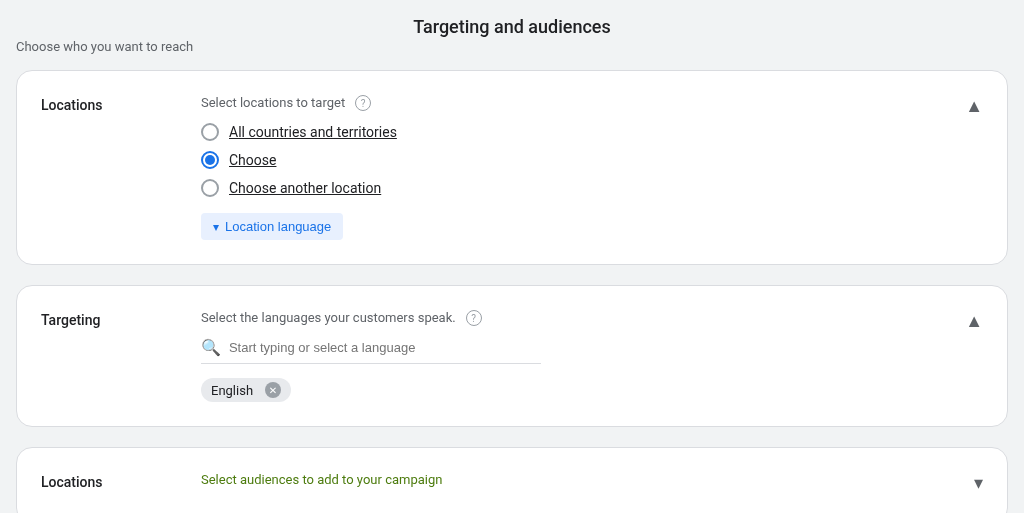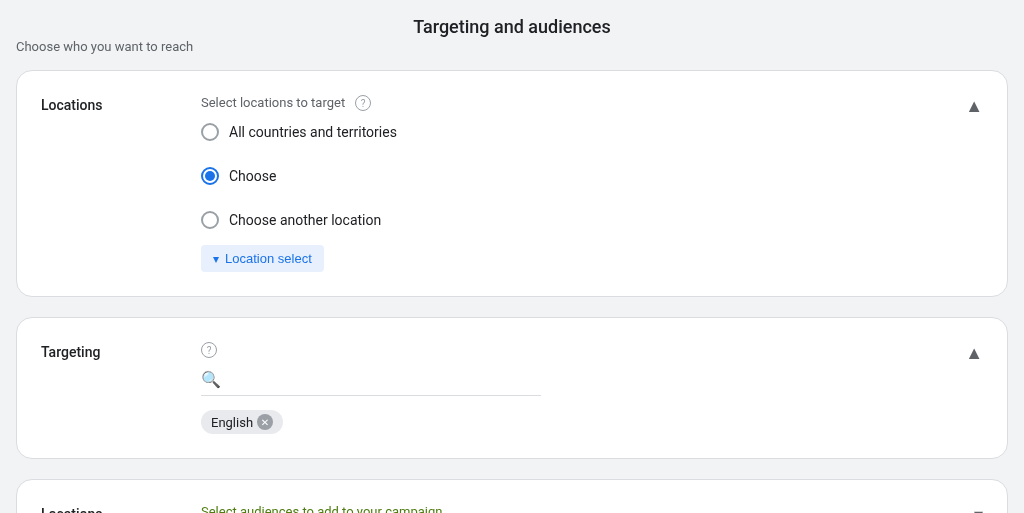--- a/index.html
+++ b/index.html
@@ -72,22 +72,23 @@
       align-items: center;
       justify-content: center;
       font-size: 10px;
       color: #9aa0a6;
       cursor: pointer;
       flex-shrink: 0;
     }
     .radio-group {
       display: flex;
       flex-direction: column;
-      gap: 26px;
+      gap: 10px;
       margin-bottom: 16px;
+      text-decoration: underline;
     }
     .radio-item {
       display: flex;
       align-items: center;
       gap: 10px;
       cursor: pointer;
     }
     .radio-circle {
       width: 18px;
       height: 18px;
@@ -145,21 +146,21 @@
       border: none;
       outline: none;
       font-size: 13px;
       color: #9aa0a6;
       width: 100%;
       background: transparent;
     }
     .language-tag {
       display: inline-flex;
       align-items: center;
-      gap: 4px;
+      gap: 12px;
       background: #e8eaed;
       border-radius: 16px;
       padding: 4px 10px;
       font-size: 13px;
       color: #202124;
     }
     .tag-remove {
       width: 16px;
       height: 16px;
       border-radius: 50%;
@@ -202,36 +203,38 @@
           <div class="radio-circle selected"></div>
           <span class="radio-label">Choose</span>
         </label>
         <label class="radio-item">
           <div class="radio-circle"></div>
           <span class="radio-label">Choose another location</span>
         </label>
       </div>
       <button class="location-options-btn">
         <span class="chevron">▾</span>
-        <span>Location select</span>
+        <span>Location language</span>
       </button>
     </div>
     <div class="section-toggle">▲</div>
   </div>
 </div>
 
 <div class="card">
   <div class="section">
     <div class="section-label">Targeting</div>
     <div class="section-content">
       <div class="section-description">
+        <span>Select the languages your customers speak.</span>
         <span class="help-icon">?</span>
       </div>
       <div class="language-search-box">
         <span class="search-icon-wrap">🔍</span>
+        <input class="language-search-input" type="text" placeholder="Start typing or select a language" style="">
       </div>
       <div>
         <span class="language-tag">
           <span>English</span>
           <span class="tag-remove">✕</span>
         </span>
       </div>
     </div>
     <div class="section-toggle">▲</div>
   </div>

